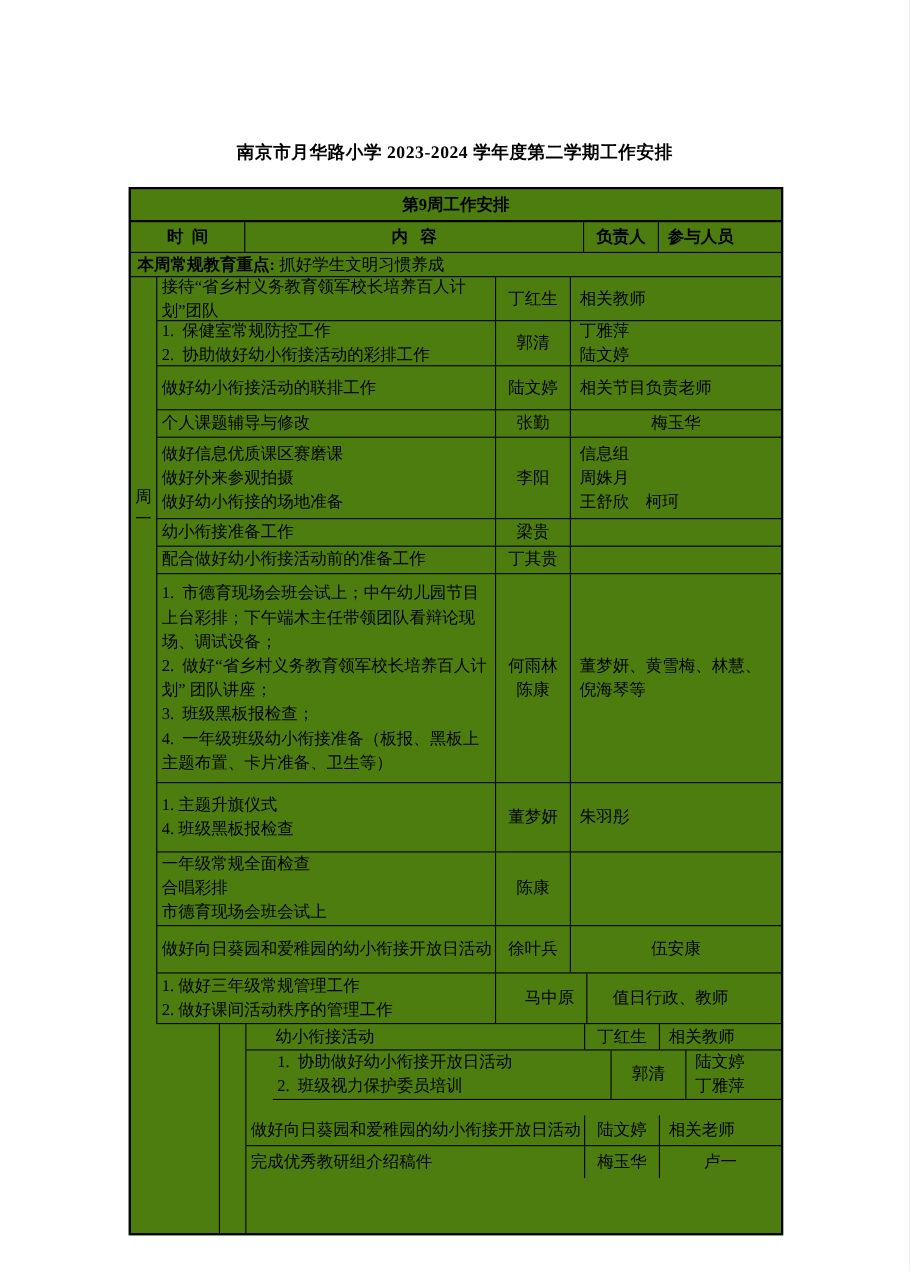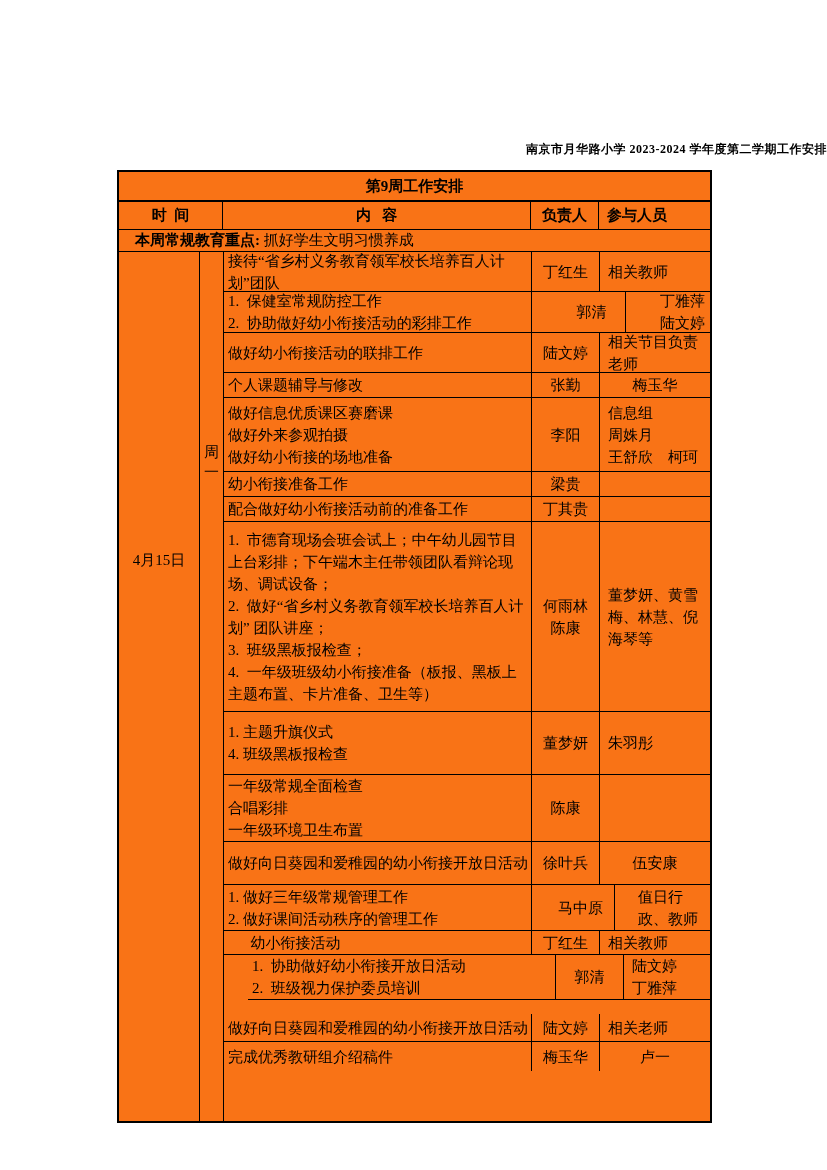--- a/index.html
+++ b/index.html
@@ -3,44 +3,44 @@
 <meta charset="utf-8">
 <style>
   html,body { margin:0; padding:0; background:#e8e8e8; }
   .page {
     position:relative; width:827px; height:1170px; margin:0 auto;
     background:#ffffff; color:#000;
     font-family:"Liberation Serif","DejaVu Serif",serif;
     overflow:hidden;
   }
   .doc-title {
-    position:absolute; top:141px; left:0; width:100%;
-    margin:0; text-align:right;
-    font-size:12px; font-weight:bold; letter-spacing:0.5px;
+    position:absolute; top:129px; left:0; width:100%;
+    margin:0; text-align:center;
+    font-size:16px; font-weight:bold; letter-spacing:0.5px;
     white-space:pre;
   }
   .wtable {
     position:absolute; left:117px; top:170px; width:595px;
-    border:2px solid #000; box-sizing:border-box; background:#f97316;
+    border:2px solid #000; box-sizing:border-box; background:#4d7c0f;
     font-size:15px;
   }
   .row-week {
     height:30px; border-bottom:2px solid #000; box-sizing:border-box;
     display:flex; align-items:center; justify-content:center;
     font-weight:bold; white-space:pre;
   }
   .row-head { height:28px; border-bottom:1px solid #000; box-sizing:border-box; display:flex; font-weight:bold; }
   .hc { box-sizing:border-box; display:flex; align-items:center; white-space:pre; }
   .hc.time    { width:104px; border-right:1px solid #000; justify-content:center; }
   .hc.content { width:308px; border-right:1px solid #000; justify-content:center; }
   .hc.leader  { width:68px;  border-right:1px solid #000; justify-content:center; }
   .hc.part    { flex:1; padding-left:8px; }
   .row-focus {
     height:22px; border-bottom:1px solid #000; box-sizing:border-box;
-    display:flex; align-items:center; padding:0 16px; white-space:pre;
+    display:flex; align-items:center; padding:0 6px; white-space:pre;
   }
   .row-focus .b { font-weight:bold; }
   .day { display:flex; }
   .date-cell {
     width:81px; border-right:1px solid #000; box-sizing:border-box;
     display:flex; align-items:center; justify-content:center; white-space:pre;
   }
   .date-v { margin-bottom:62px; }
   .wd-cell { width:24px; border-right:1px solid #000; box-sizing:border-box; }
   .wd-v { padding-top:190px; text-align:center; line-height:20px; word-break:break-all; }
@@ -82,36 +82,33 @@
       <div class="hc leader">负责人</div>
       <div class="hc part">参与人员</div>
     </div>
 
     <div class="row-focus">
       <span class="b">本周常规教育重点:</span><span> 抓好学生文明习惯养成</span>
     </div>
 
     <div id="days">
   <div class="day">
-    <div class="date-cell">
-      <div class="date-v">4月15日</div>
-    </div>
     <div class="wd-cell">
       <div class="wd-v">周一</div>
     </div>
     <div class="tasks">
   <div class="task" style="height: 40px;">
     <div class="c-content"><div>接待“省乡村义务教育领军校长培养百人计划”团队</div></div>
     <div class="c-leader">
                 <div>丁红生</div>
               </div>
     <div class="c-part"><div>相关教师</div></div>
   </div>
 
-  <div class="task" style="height: 41px; gap: 26px;">
+  <div class="task" style="height: 41px;">
     <div class="c-content"><div>1.  保健室常规防控工作</div><div>2.  协助做好幼小衔接活动的彩排工作</div></div>
     <div class="c-leader">
                 <div>郭清</div>
               </div>
     <div class="c-part"><div>丁雅萍</div><div>陆文婷</div></div>
   </div>
 
   <div class="task" style="height: 40px;">
     <div class="c-content"><div>做好幼小衔接活动的联排工作</div></div>
     <div class="c-leader">
@@ -163,21 +160,21 @@
 
   <div class="task" style="height: 63px;">
     <div class="c-content"><div>1. 主题升旗仪式</div><div>4. 班级黑板报检查</div></div>
     <div class="c-leader">
                 <div>董梦妍</div>
               </div>
     <div class="c-part"><div>朱羽彤</div></div>
   </div>
 
   <div class="task" style="height: 67px;">
-    <div class="c-content"><div>一年级常规全面检查</div><div>合唱彩排</div><div>一年级环境卫生布置</div></div>
+    <div class="c-content"><div>一年级常规全面检查</div><div>合唱彩排</div><div>市德育现场会班会试上</div></div>
     <div class="c-leader">
                 <div>陈康</div>
               </div>
     <div class="c-part"></div>
   </div>
 
   <div class="task" style="height: 43px;">
     <div class="c-content"><div>做好向日葵园和爱稚园的幼小衔接开放日活动</div></div>
     <div class="c-leader">
                 <div>徐叶兵</div>

